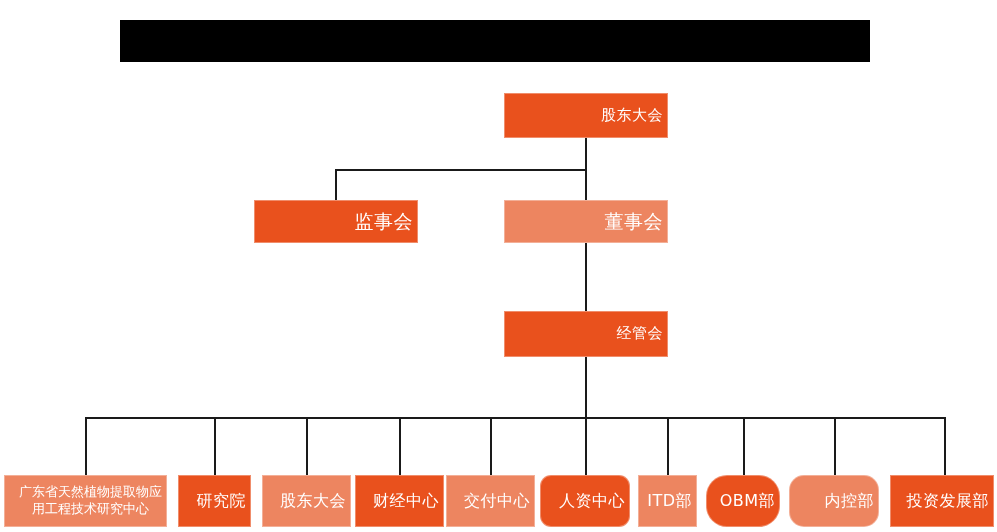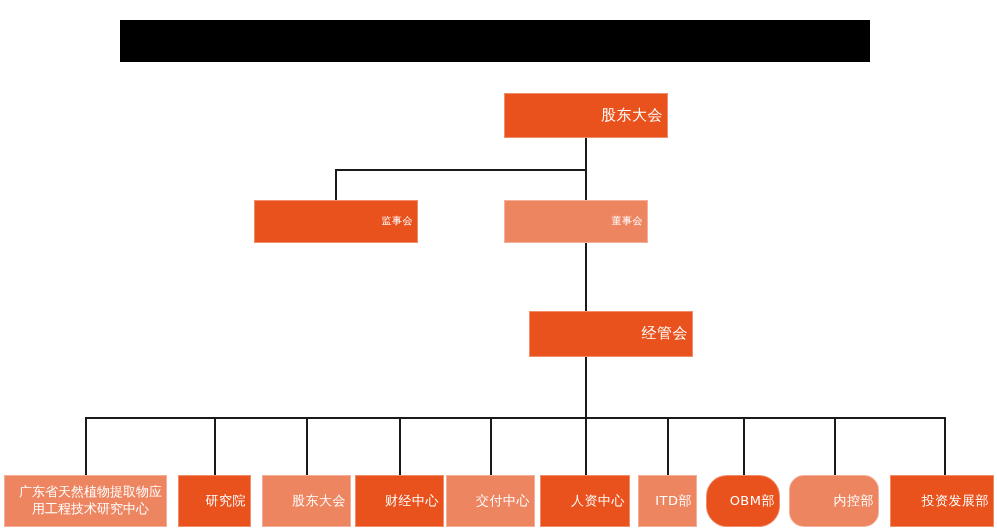--- a/index.html
+++ b/index.html
@@ -53,23 +53,23 @@
   .node.light { background: #ED8560; }
 
   .node .label {
     display: block;
     padding: 0 4px;
     white-space: pre-line;
   }
 
   
   .tier1 { font-size: 15px; }
-  .tier2 { font-size: 10px; }
+  .tier2 { font-size: 19px; }
   .tier3 { font-size: 15px; }
-  .leaf  { font-size: 13px; }
+  .leaf  { font-size: 16px; }
   .leaf-small { font-size: 13px; letter-spacing: 0px; }
 </style>
 </head>
 <body>
 
 <div id="canvas">
 
   <div class="redaction-bar"></div>
 
   <div class="conn v" style="left:585px; top:138px; height:62px;"></div>
@@ -95,25 +95,25 @@
   <div class="conn v" style="left:944px; top:417px; height:58px;"></div>
 
   <div class="node dark tier1" style="left:504px; top:93px; width:164px; height:45px;">
     <span class="label">股东大会</span>
   </div>
 
   <div class="node dark tier2" style="left:254px; top:200px; width:164px; height:43px;">
     <span class="label">监事会</span>
   </div>
 
-  <div class="node light tier2" style="left:504px; top:200px; width:144px; height:43px;">
+  <div class="node light tier2" style="left:504px; top:200px; width:164px; height:43px;">
     <span class="label">董事会</span>
   </div>
 
-  <div class="node dark tier3" style="left:504px; top:311px; width:164px; height:46px;margin-left:25px;">
+  <div class="node dark tier3" style="left:504px; top:311px; width:164px; height:46px;">
     <span class="label">经管会</span>
   </div>
 
   <div class="node light leaf-small" style="left:4px; top:475px; width:163px; height:52px;">
     <span class="label">广东省天然植物提取物应
 用工程技术研究中心</span>
   </div>
 
   <div class="node dark leaf" style="left:178px; top:475px; width:73px; height:52px;">
     <span class="label">研究院</span>
@@ -124,21 +124,21 @@
   </div>
 
   <div class="node dark leaf" style="left:355px; top:475px; width:89px; height:52px;">
     <span class="label">财经中心</span>
   </div>
 
   <div class="node light leaf" style="left:446px; top:475px; width:89px; height:52px;">
     <span class="label">交付中心</span>
   </div>
 
-  <div class="node dark leaf" style="left:540px; top:475px; width:90px; height:52px;">
+  <div class="node dark leaf" style="left:540px; top:475px; width:90px; height:52px;border-radius:11px;">
     <span class="label">人资中心</span>
   </div>
 
   <div class="node light leaf" style="left:638px; top:475px; width:59px; height:52px;">
     <span class="label">ITD部</span>
   </div>
 
   <div class="node dark leaf" style="left:706px; top:475px; width:74px; height:52px;border-radius:21px;">
     <span class="label">OBM部</span>
   </div>

